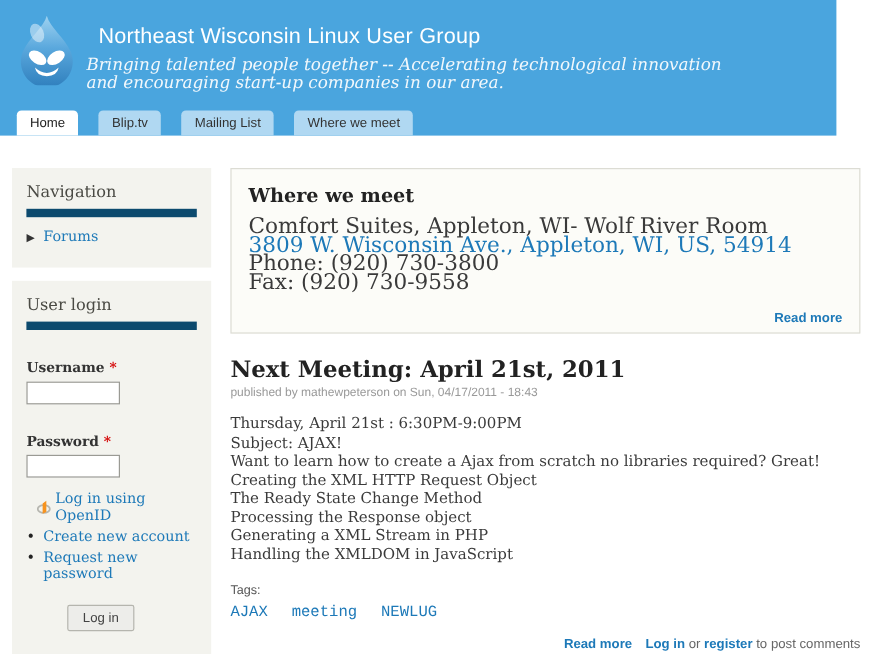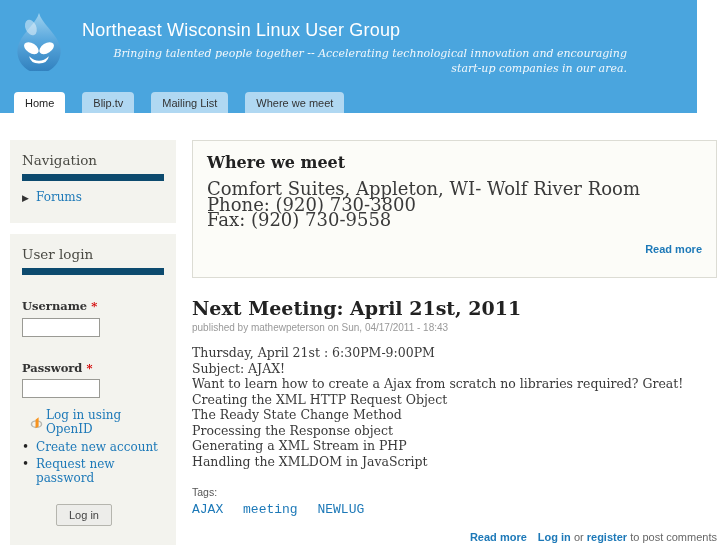--- a/index.html
+++ b/index.html
@@ -16,23 +16,23 @@
     position: absolute; top: 0; left: 0; width: 697px; height: 113px;
     background: #4aa5de;
   }
   .logo { position: absolute; top: 11px; left: 12px; width: 54px; height: 60px; }
   .site-name {
     position: absolute; top: 20px; left: 82px;
     color: #ffffff; font-size: 18px; font-weight: normal;
     font-family: "Liberation Sans", sans-serif; letter-spacing: .2px;
   }
   .site-slogan {
-    position: absolute; top: 47px; left: 82px; width: 545px;
-    color: #f2f8fc; font-size: 11px; font-style: italic;
-    font-family: "DejaVu Serif", serif; line-height: 14.5px; text-align: right;
+    position: absolute; top: 47px; left: 72px; width: 545px;
+    color: #f2f8fc; font-size: 14px; font-style: italic;
+    font-family: "DejaVu Serif", serif; line-height: 14.5px;
   }
 
   
   .tabs {
     position: absolute; bottom: 0; left: 14px;
     display: flex; align-items: center; gap: 17px;
     font-family: "Liberation Sans", sans-serif;
   }
   .tab {
     background: #b0d8f2; color: #333;
@@ -196,20 +196,21 @@
 
     <button class="login-btn">Log in</button>
   </div>
 </div>
 
 <div class="main">
 
   <div class="wwm-box">
     <div class="wwm-title">Where we meet</div>
     <div class="wwm-line">Comfort Suites, Appleton, WI- Wolf River Room</div>
+    <div class="wwm-line"><a>3809 W. Wisconsin Ave., Appleton, WI, US, 54914</a></div>
     <div class="wwm-line">Phone: (920) 730-3800</div>
     <div class="wwm-line">Fax: (920) 730-9558</div>
     <div class="read-more-row">
       <a class="read-more">Read more</a>
     </div>
   </div>
 
   <div class="article">
     <div class="article-title">Next Meeting: April 21st, 2011</div>
     <div class="submitted">published by mathewpeterson on Sun, 04/17/2011 - 18:43</div>

